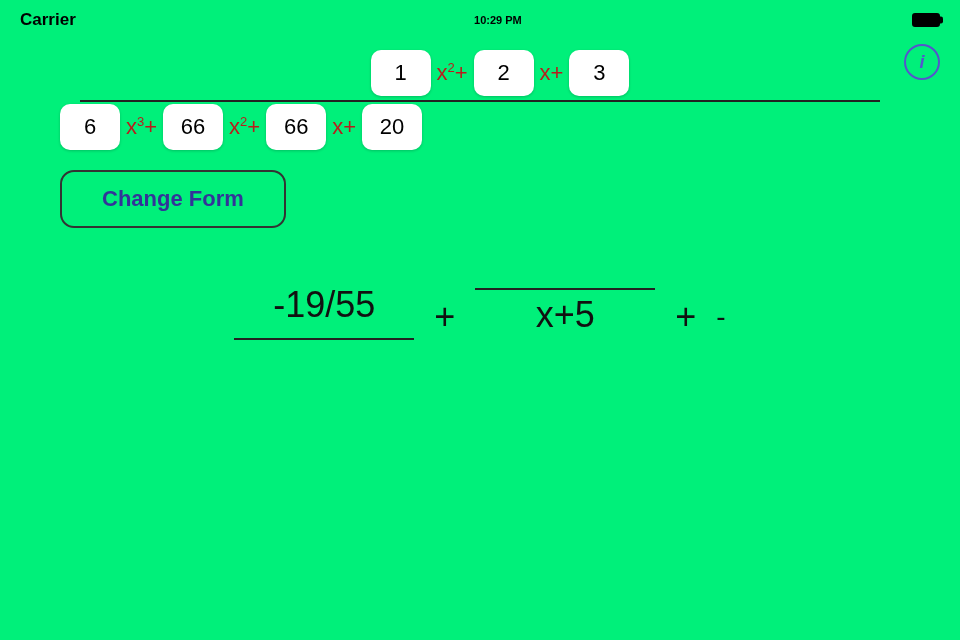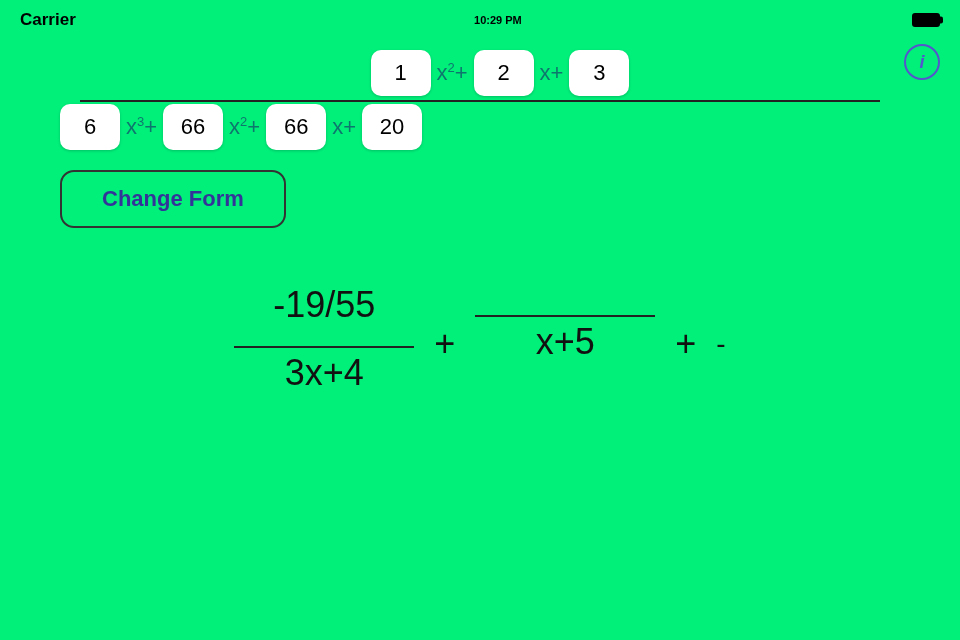--- a/index.html
+++ b/index.html
@@ -119,21 +119,21 @@
       font-size: 22px;
       font-weight: 400;
       color: #000;
       min-width: 60px;
       text-align: center;
       box-shadow: 0 1px 3px rgba(0,0,0,0.2);
     }
 
     .op-label {
       font-size: 22px;
-      color: #0f766e;
+      color: #b91c1c;
       font-weight: 400;
       padding: 0 2px;
     }
 
     sup {
       font-size: 13px;
     }
 
     
     #buttons-row {
@@ -171,21 +171,21 @@
       display: flex;
       flex-direction: column;
       align-items: center;
       gap: 0;
     }
 
     .fraction-numerator {
       font-size: 36px;
       color: #111;
       font-weight: 400;
-      padding-bottom: 20px;
+      padding-bottom: 12px;
       min-width: 180px;
       text-align: center;
     }
 
     .fraction-line {
       height: 2px;
       background: #222;
       width: 100%;
       min-width: 180px;
     }
@@ -262,21 +262,20 @@
     <button class="action-btn">Change Form</button>
   </div>
 
 </div>
 
 <div id="result-area">
 
   <div class="fraction-block">
     <div class="fraction-numerator">-19/55</div>
     <div class="fraction-line"></div>
-    <div class="fraction-denominator">3x+4</div>
   </div>
 
   <div class="result-plus">+</div>
 
   <div class="fraction-block">
     <div class="fraction-line"></div>
     <div class="fraction-denominator">x+5</div>
   </div>
 
   <div class="result-plus">+</div>

